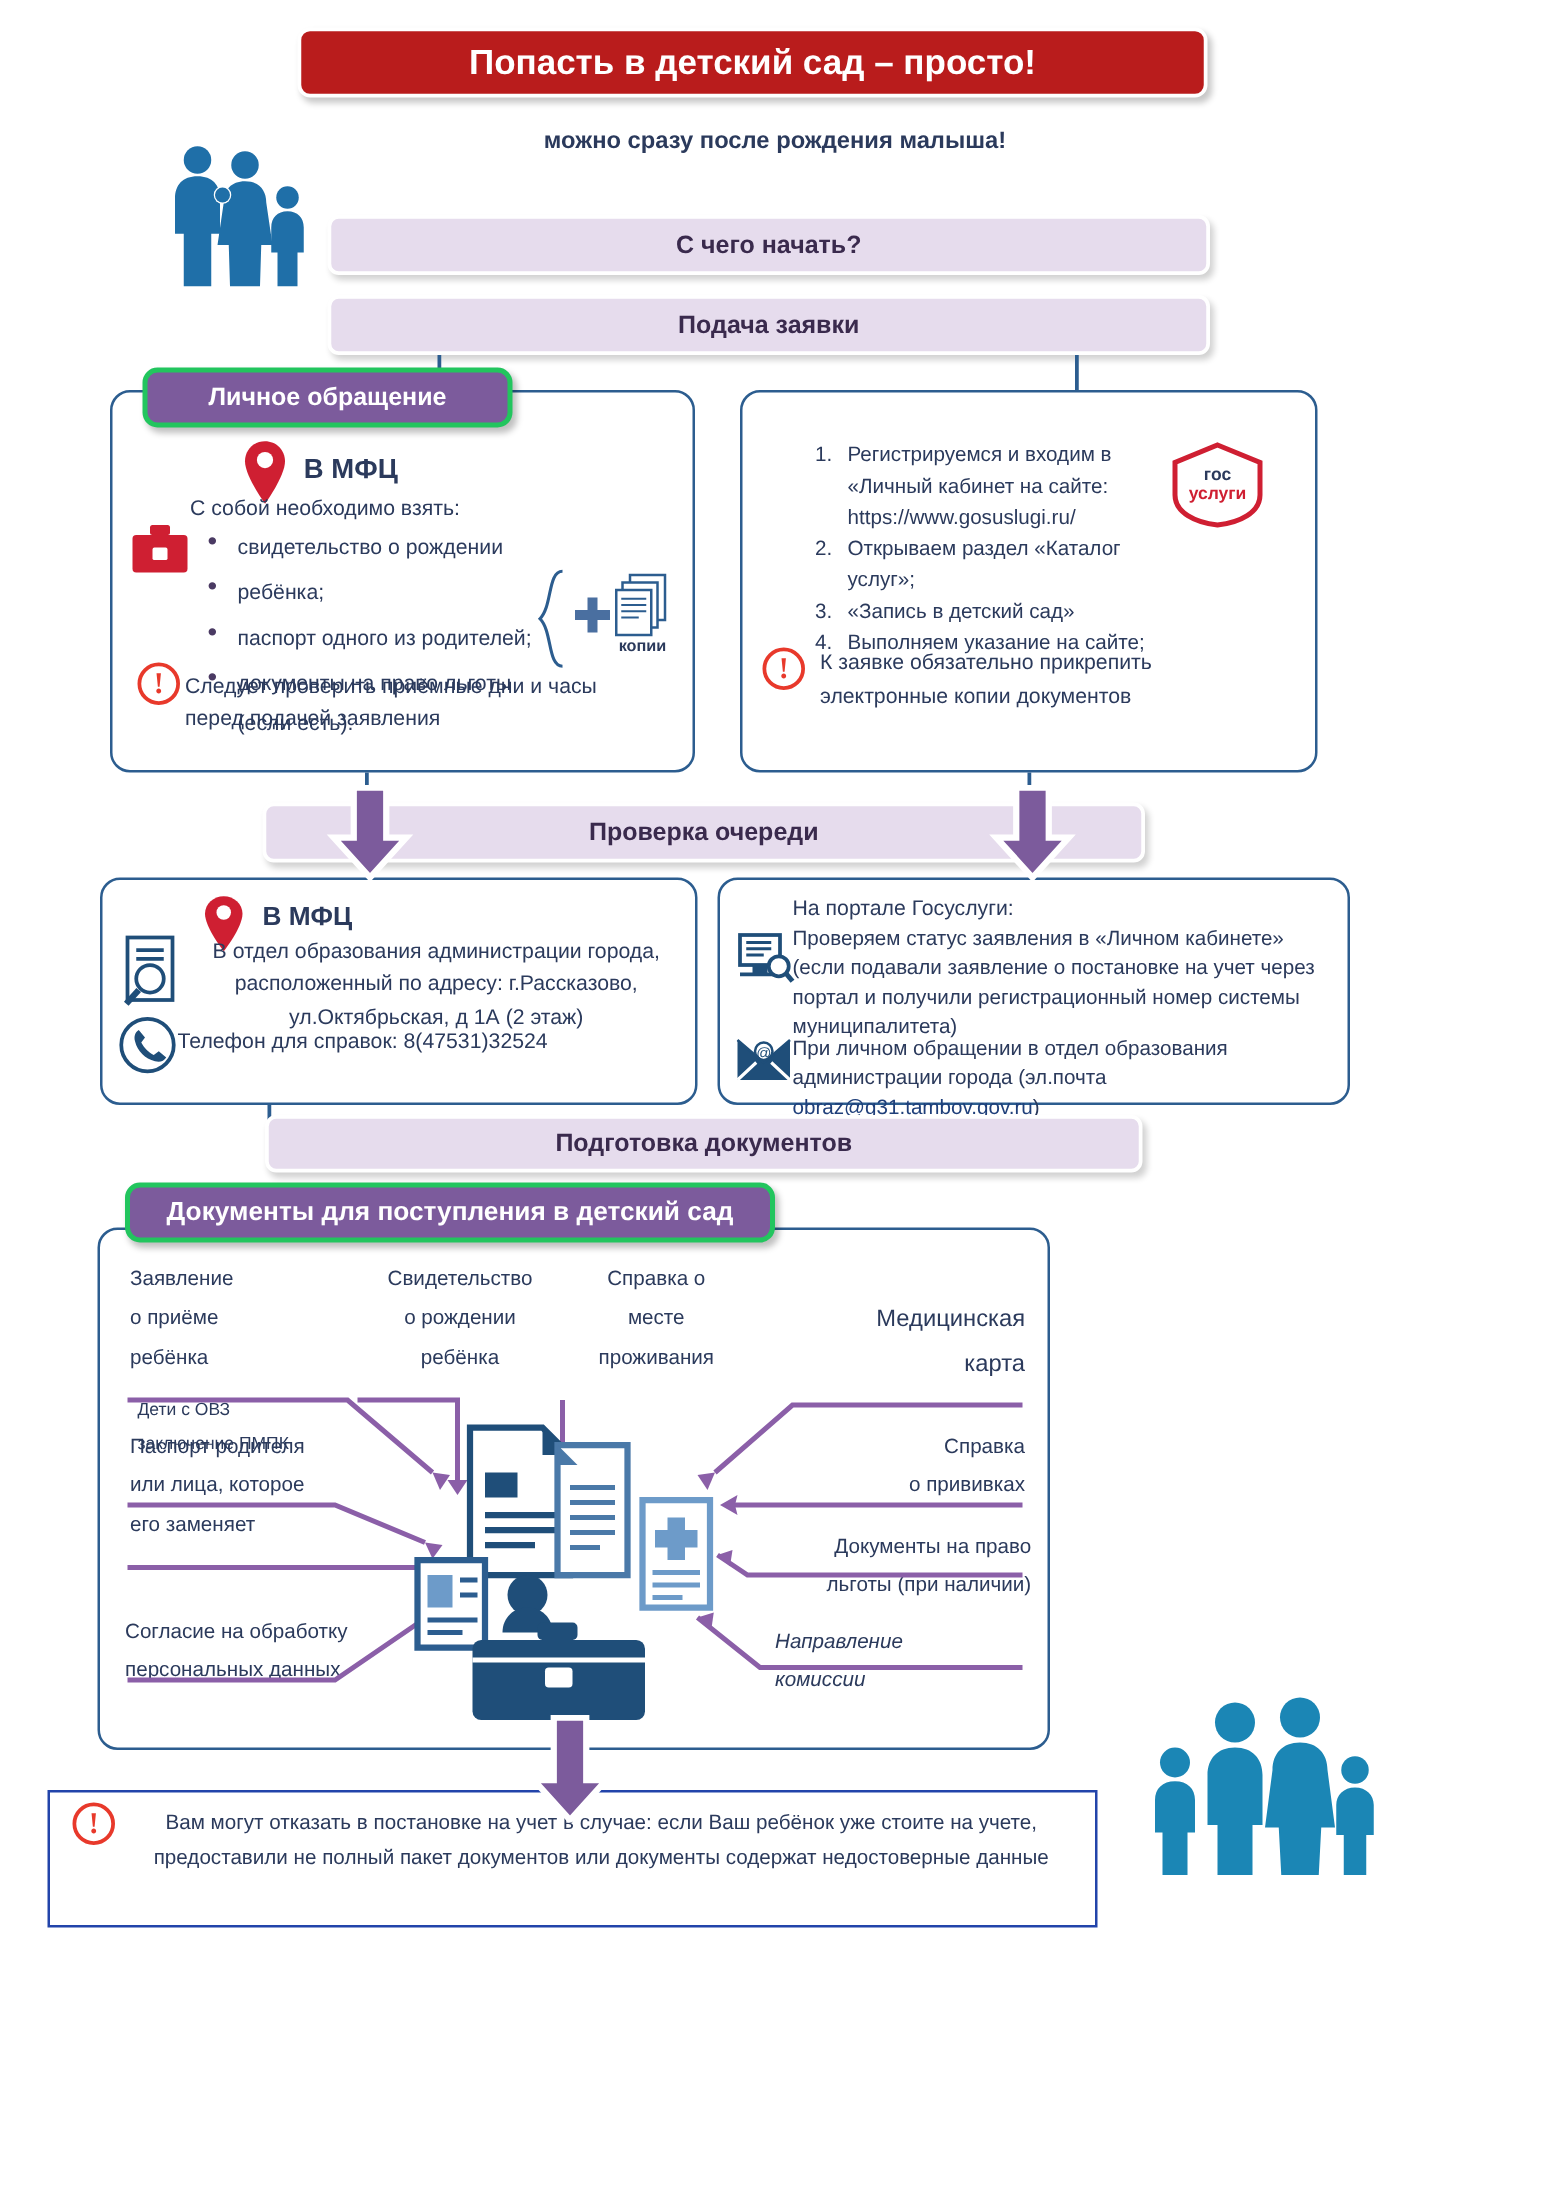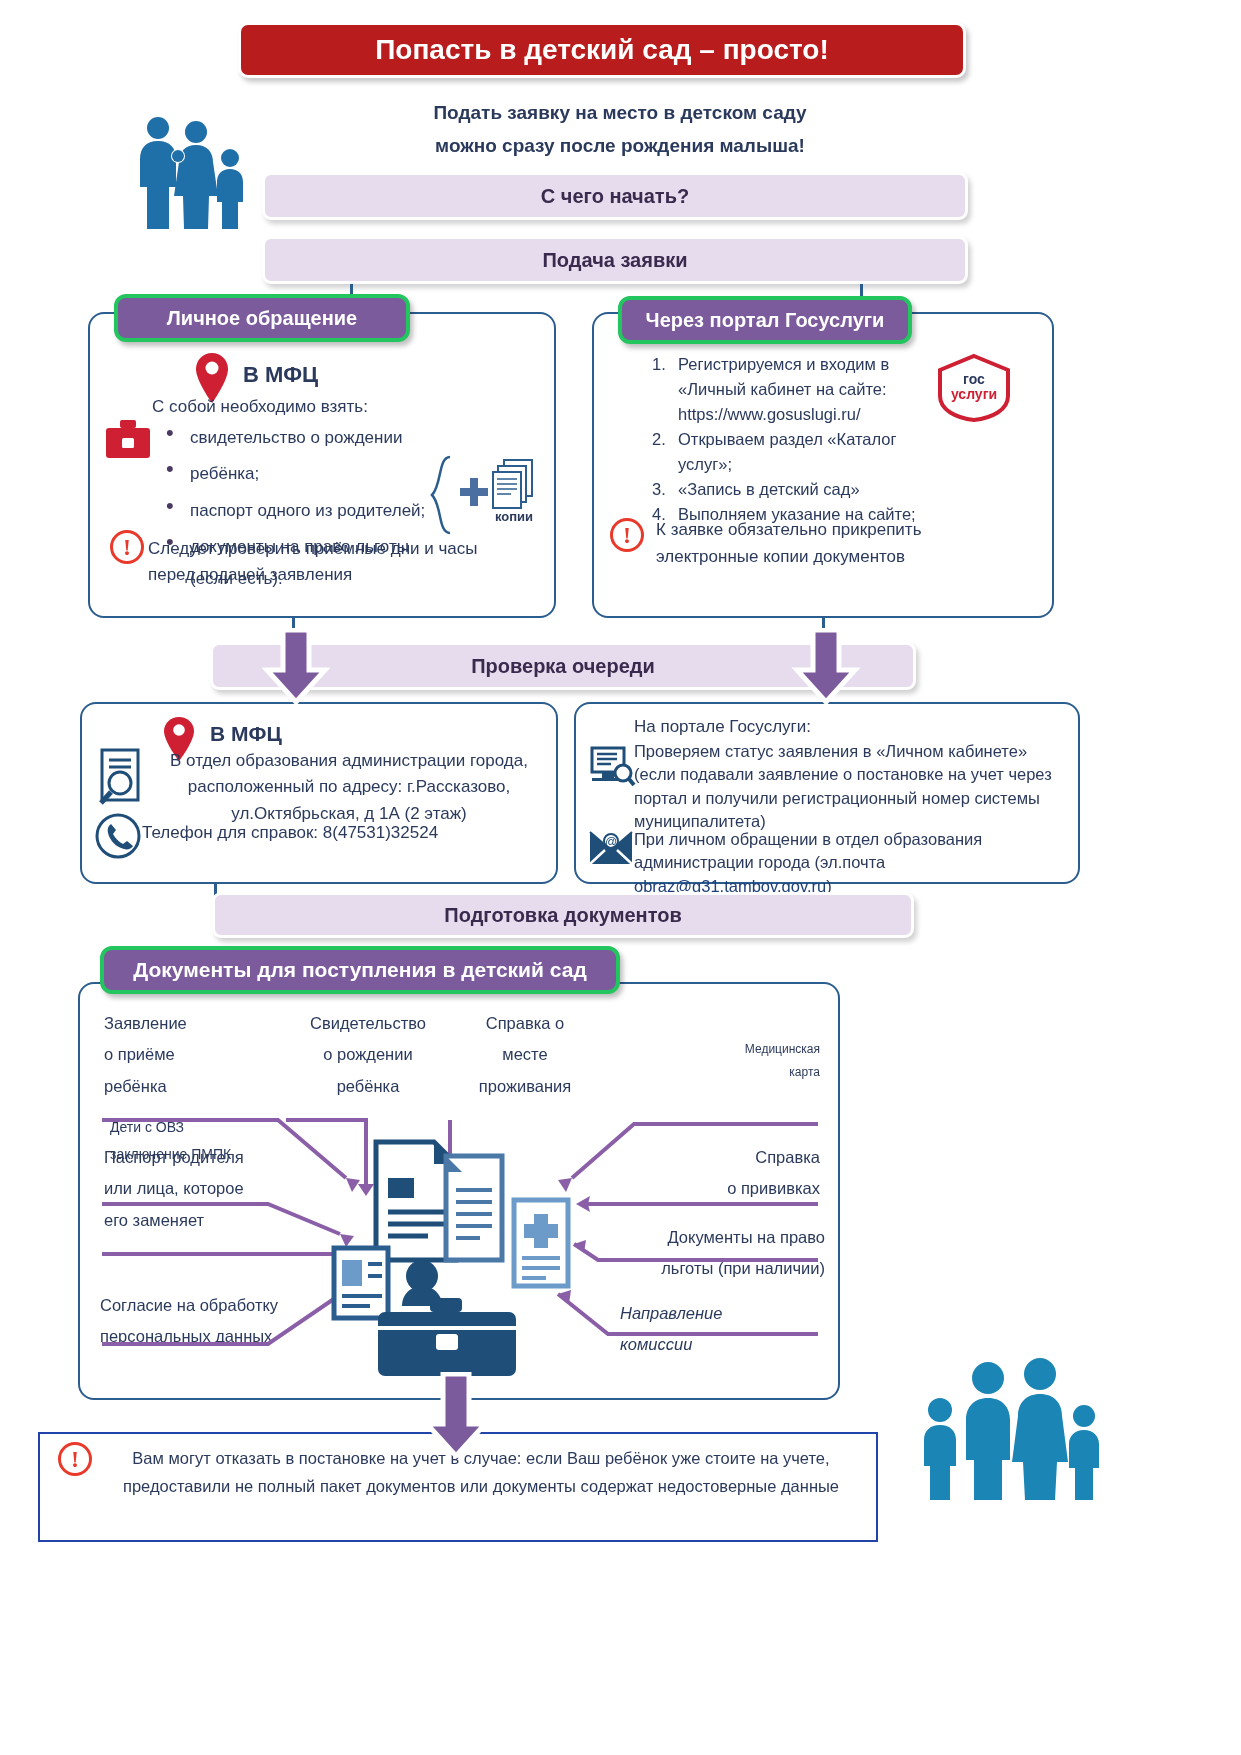--- a/index.html
+++ b/index.html
@@ -79,21 +79,20 @@
 </head>
 <body>
 
 <div class="root">
 
   <div class="abs title-banner" style="left:238px; top:22px; width:728px; height:56px; font-size:28px;">
     <span>Попасть в детский сад – просто!</span>
   </div>
 
   <div class="abs" style="left:300px; top:96px; width:640px; text-align:center; font-size:19px; font-weight:bold; line-height:1.75;">
-    <div>Подать заявку на место в детском саду</div>
     <div>можно сразу после рождения малыша!</div>
   </div>
 
   <div class="abs people" style="left:128px; top:110px;">
     <svg width="128" height="128" viewBox="0 0 128 128">
       <g fill="#1f6fa8">
         <circle cx="22" cy="128" r="0"></circle>
 
         <circle cx="30" cy="18" r="11"></circle>
         <path d="M30 31c-12 0-18 7-18 18v28h7v42h22V77h7V49c0-11-6-18-18-18z"></path>
@@ -185,23 +184,20 @@
   <div class="abs warn-circle" style="left:110px; top:530px;">
     <span>!</span>
   </div>
   <div class="abs txt" style="left:148px; top:536px; width:380px; font-size:17px; line-height:1.5;">
     <div>Следует проверить приёмные дни и часы</div>
     <div>перед подачей заявления</div>
   </div>
 
   <div class="abs card" style="left:592px; top:312px; width:462px; height:306px;"></div>
 
-  <div class="abs purple-pill" style="left:618px; top:296px; width:294px; height:48px; font-size:20px;">
-    <span>Через портал Госуслуги</span>
-  </div>
 
   <div class="abs" style="left:930px; top:352px;">
     <svg width="88" height="72" viewBox="0 0 88 72">
       <path d="M44 4 L78 18 L78 44 C78 58 62 66 44 68 C26 66 10 58 10 44 L10 18 Z" fill="none" stroke="#cf1f32" stroke-width="4"></path>
     </svg>
   </div>
   <div class="abs" style="left:930px; top:372px; width:88px; text-align:center; line-height:1.05;">
     <div style="font-size:14px; font-weight:bold; color:#2b3a5c;">гос</div>
     <div style="font-size:14px; font-weight:bold; color:#cf1f32;">услуги</div>
   </div>
@@ -345,21 +341,21 @@
     <div>о рождении</div>
     <div>ребёнка</div>
   </div>
 
   <div class="abs txt" style="left:460px; top:1008px; width:130px; font-size:16.5px; line-height:1.9; text-align:center;">
     <div>Справка о</div>
     <div>месте</div>
     <div>проживания</div>
   </div>
 
-  <div class="abs txt" style="left:660px; top:1038px; width:160px; font-size:12px; line-height:1.9; text-align:right;">
+  <div class="abs txt" style="left:660px; top:1038px; width:160px; font-size:19px; line-height:1.9; text-align:right;">
     <div>Медицинская</div>
     <div>карта</div>
   </div>
 
   <div class="abs txt" style="left:104px; top:1098px; width:220px; font-size:16.5px; line-height:1.9;margin-top:44px;">
     <div>Паспорт  родителя</div>
     <div>или лица, которое</div>
     <div>его заменяет</div>
   </div>
 

